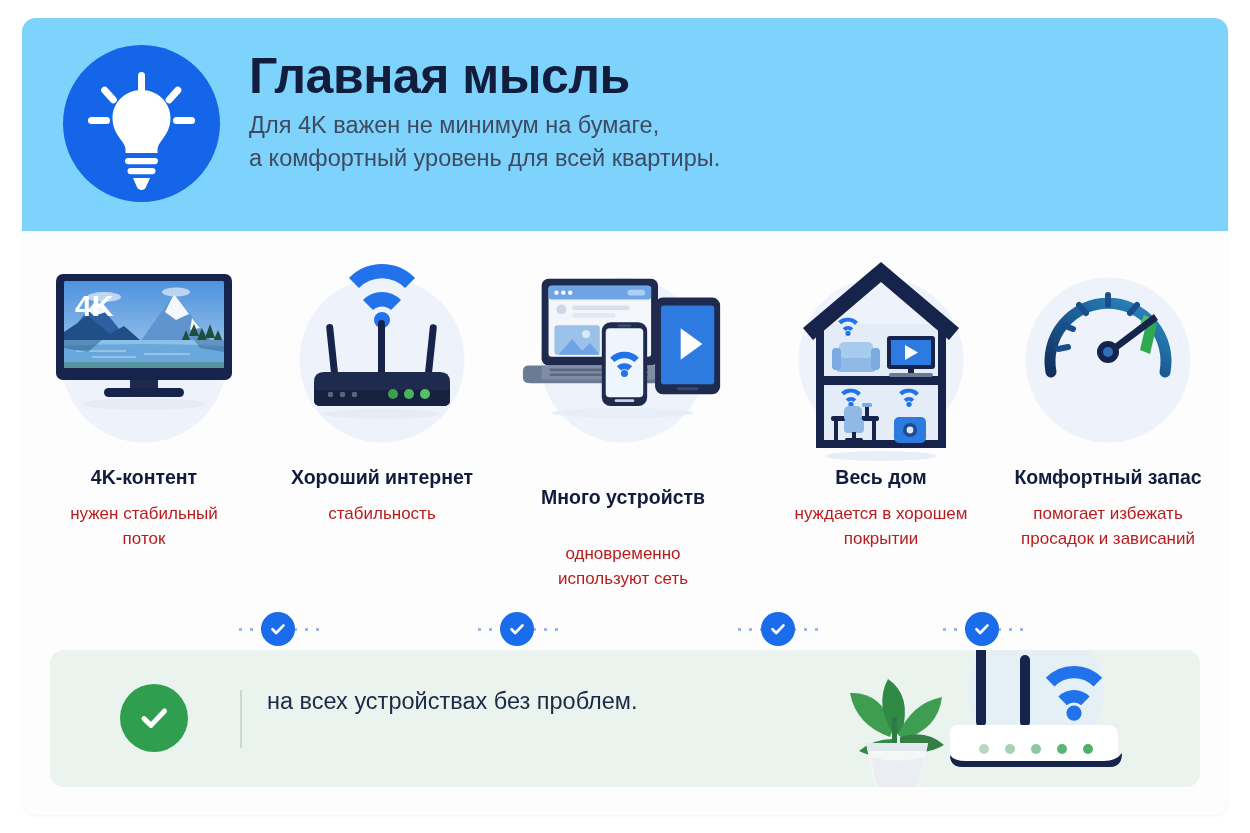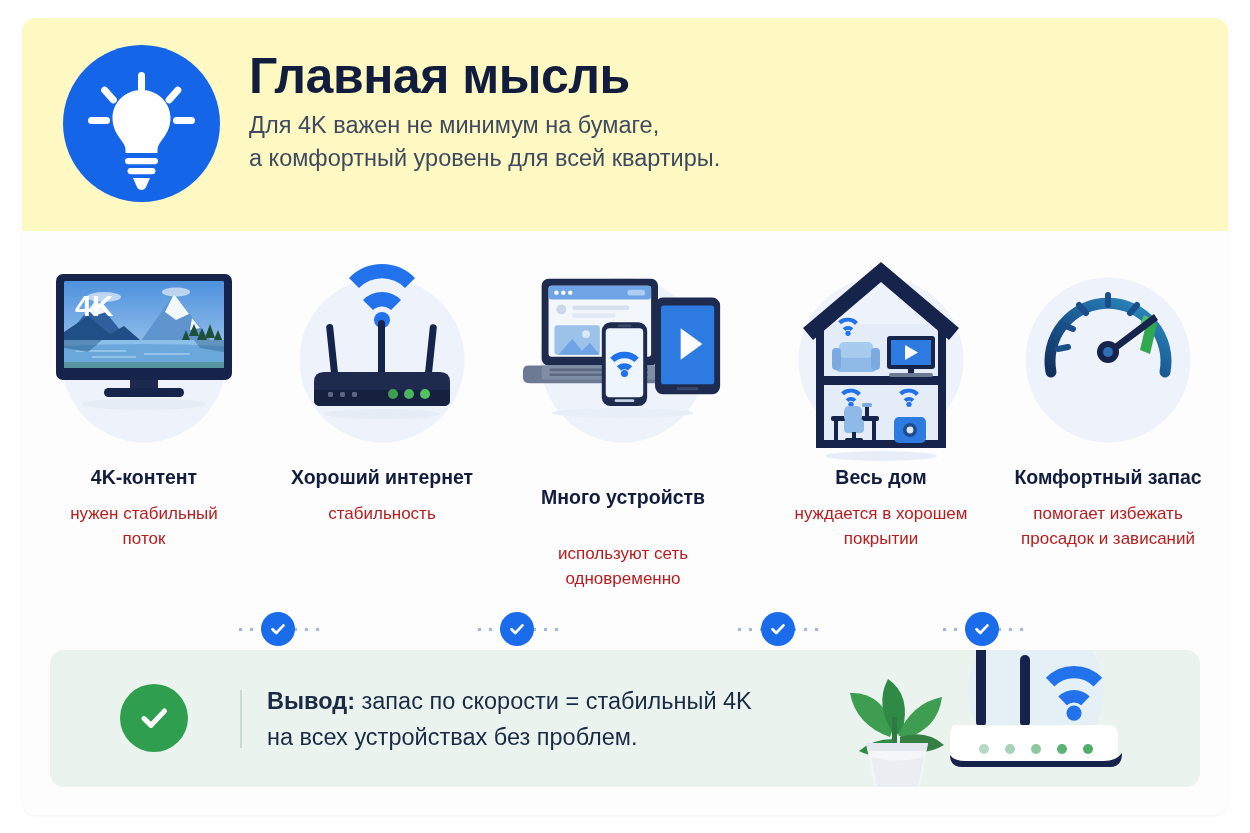--- a/index.html
+++ b/index.html
@@ -15,21 +15,21 @@
   
   .card {
     position:absolute; left:22px; top:18px; width:1206px; height:797px;
     background:#fdfdfe; border-radius:14px; overflow:hidden;
     box-shadow:0 1px 3px rgba(20,40,80,.05);
   }
 
   
   .header {
     position:absolute; left:0; top:0; width:100%; height:213px;
-    background:#fef9c3;
+    background:#7dd3fc;
   }
   .bulb-badge {
     position:absolute; left:41px; top:27px; width:157px; height:157px;
     border-radius:50%; background:#1565e8;
   }
   .bulb-badge svg { display:block; width:157px; height:157px; }
 
   .header-text { position:absolute; left:227px; top:30px; width:900px; }
   .title {
     font-size:50px; font-weight:700; color:#121d3d; letter-spacing:-.5px;
@@ -269,22 +269,22 @@
             <g fill="#2272ec" transform="translate(109,116)">
               <path d="M0 -18 a20 20 0 0 1 14.5 6 l-4.4 4.4 A14 14 0 0 0 0 -11.6 a14 14 0 0 0-10.1 4 l-4.4-4.4 A20 20 0 0 1 0 -18z"></path>
               <path d="M0 -6.5 a11 11 0 0 1 7.8 3.2 l-4.3 4.3 a5 5 0 0 0-7 0 l-4.3-4.3 A11 11 0 0 1 0 -6.5z"></path>
               <circle cx="0" cy="4" r="3.6"></circle>
             </g>
             <rect x="99" y="146" width="20" height="3" rx="1.5" fill="#c4d2e3"></rect>
           </svg>
         </div>
         <div class="step-title">Много устройств</div>
         <div class="step-desc">
+          <div>одновременно</div>
           <div>используют сеть</div>
-          <div>одновременно</div>
         </div>
       </div>
 
       <div class="step" style="left:753px;">
         <div class="step-art">
           <div class="halo"></div>
           <svg width="180" height="212" viewBox="0 0 180 212">
             <ellipse cx="90" cy="202" rx="56" ry="5" fill="#e8eef7"></ellipse>
 
             <rect x="25" y="70" width="130" height="124" fill="#e3ecf7"></rect>
@@ -421,21 +421,20 @@
     </div>
 
     <div class="banner">
       <div class="banner-check">
         <svg width="36" height="36" viewBox="0 0 36 36">
             <path d="M8 18.6 L15 25.4 L28.5 11" fill="none" stroke="#fff" stroke-width="5" stroke-linecap="round" stroke-linejoin="round"></path>
           </svg>
       </div>
       <div class="banner-divider"></div>
       <div class="banner-text">
-        <div><b>Вывод:</b><span> запас по скорости = стабильный 4K</span></div>
         <div>на всех устройствах без проблем.</div>
       </div>
 
       <div class="banner-halo"></div>
       <div class="banner-art">
         <svg width="300" height="160" viewBox="0 0 300 160">
 
           <g>
             <path d="M52 110 q-34-12-40-44 q30-2 44 34 z" fill="#3f9d52"></path>
             <path d="M56 108 q-20-30-6-56 q24 16 14 54 z" fill="#2f8a45"></path>

